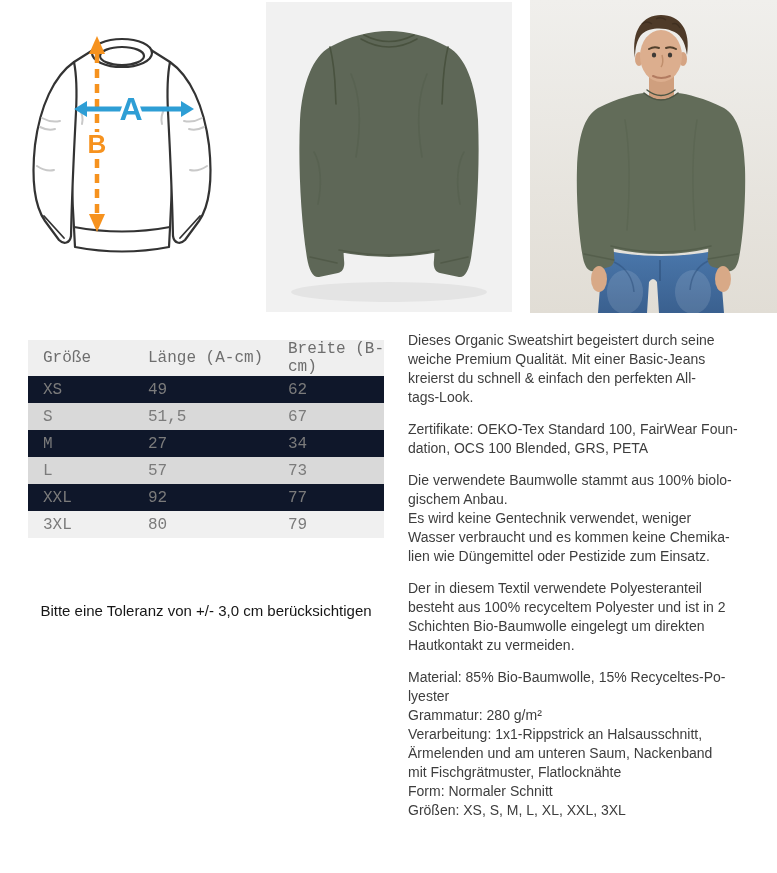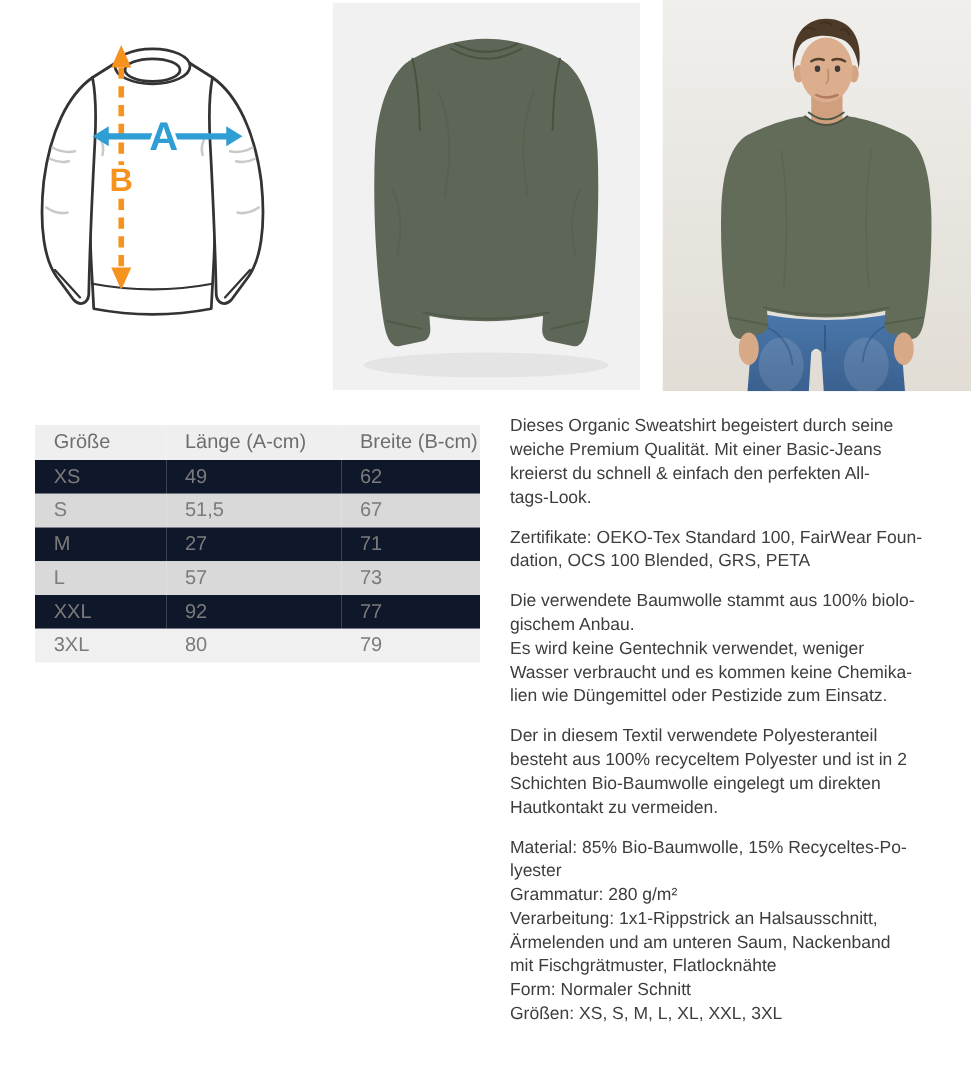--- a/index.html
+++ b/index.html
@@ -10,21 +10,21 @@
   
   .figure{position:absolute;margin:0;padding:0;}
   #fig-diagram{left:0;top:0;width:260px;height:320px;background:#fff;}
   #fig-product{left:266px;top:2px;width:246px;height:310px;}
   #fig-model{left:530px;top:0;width:247px;height:313px;}
   .figure svg{display:block;}
 
   
   .size-table{position:absolute;left:28px;top:340px;width:356px;
               border-collapse:collapse;table-layout:fixed;
-              font-size:16px;color:#7b7b7b;}
+              font-size:16px;color:#7b7b7b;font-family:Liberation Mono, monospace;}
   .size-table th{background:#efefef;font-weight:400;color:#6e6e6e;
                  text-align:left;height:28px;padding:0 0 0 15px;}
   .size-table td{height:27px;padding:0 0 0 15px;}
   .size-table tbody tr{background:#0f172a;}
   .size-table tbody tr:nth-child(even){background:#d9d9d9;}
   .size-table tbody tr:last-child{background:#f0f0f0;margin-left:41px;}
 
   .tolerance{position:absolute;left:28px;top:587px;width:356px;
              text-align:center;font-size:15px;color:#161616;}
 
@@ -191,40 +191,41 @@
           <td>62</td>
         </tr>
         <tr>
           <td>S</td>
           <td>51,5</td>
           <td>67</td>
         </tr>
         <tr>
           <td>M</td>
           <td>27</td>
-          <td>71</td>
+          <td>34</td>
         </tr>
         <tr>
           <td>L</td>
           <td>57</td>
           <td>73</td>
         </tr>
         <tr>
           <td>XXL</td>
           <td>92</td>
           <td>77</td>
         </tr>
         <tr>
           <td>3XL</td>
           <td>80</td>
           <td>79</td>
         </tr>
       </tbody>
   </table>
 
+  <p class="tolerance">Bitte eine Toleranz von +/- 3,0 cm berücksichtigen</p>
 
   <div class="description">
       <p>Dieses Organic Sweatshirt begeistert durch seine
 weiche Premium Qualität. Mit einer Basic-Jeans
 kreierst du schnell &amp; einfach den perfekten All-
 tags-Look.</p>
       <p>Zertifikate: OEKO-Tex Standard 100, FairWear Foun-
 dation, OCS 100 Blended, GRS, PETA</p>
       <p>Die verwendete Baumwolle stammt aus 100% biolo-
 gischem Anbau.

